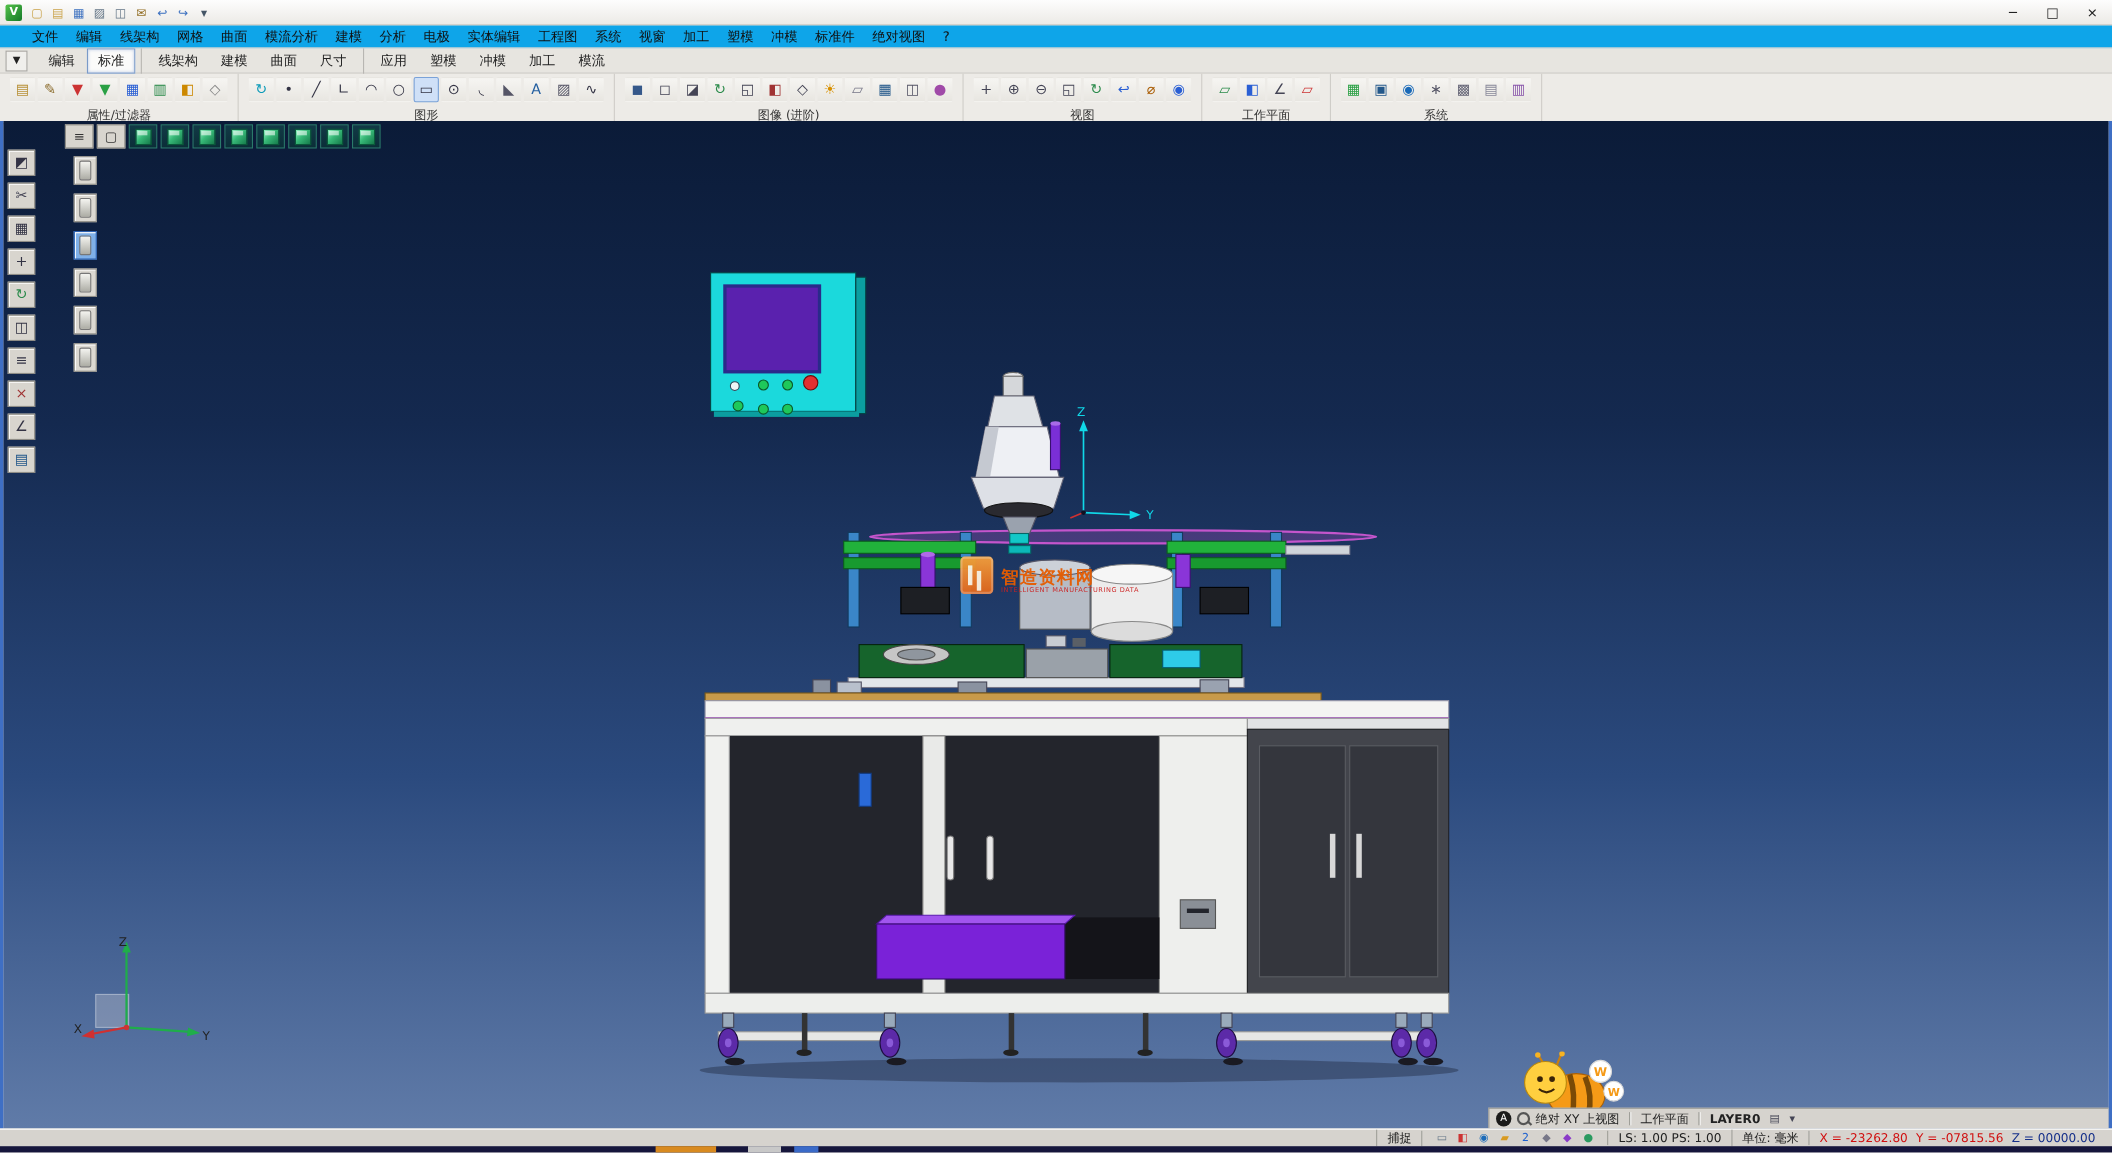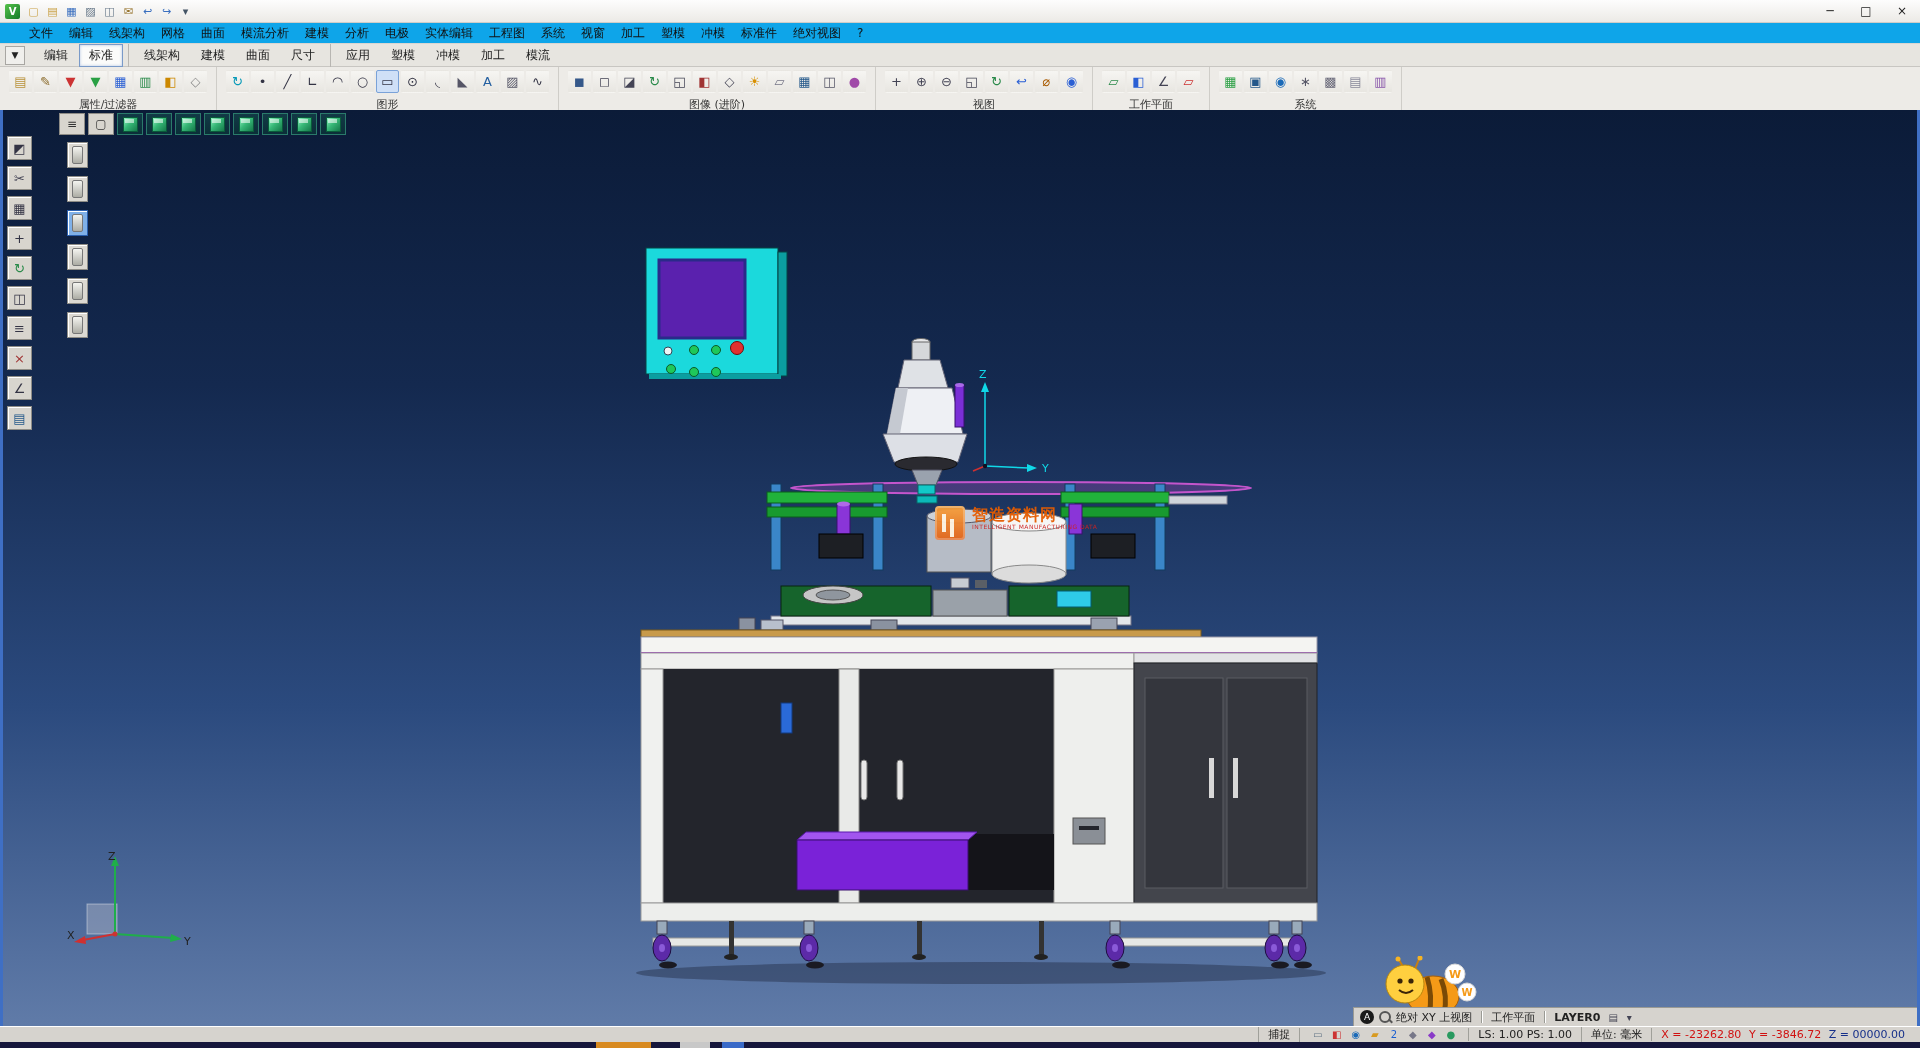--- a/index.html
+++ b/index.html
@@ -53,21 +53,21 @@
   .side-btn{width:25px;height:24px;background:#d8d5ce;border:1px solid #8e8c86;box-shadow:inset 1px 1px 0 #fff;
             display:flex;align-items:center;justify-content:center;font-size:13px;box-sizing:border-box;}
   .left-col2{position:absolute;left:64px;top:32px;display:flex;flex-direction:column;gap:8px;}
   .bat{width:21px;height:26px;background:#dcd9d2;border:1px solid #8e8c86;box-shadow:inset 1px 1px 0 #fff;
        display:flex;align-items:center;justify-content:center;box-sizing:border-box;}
   .bat .pill{width:9px;height:16px;background:linear-gradient(180deg,#f4f4f0,#acaca4);border:1px solid #777;border-radius:2px;}
   .bat.selected{background:#7fb0e8;border-color:#2a5fae;}
 
   .machine{position:absolute;left:618px;top:128px;}
 
-  .wm{position:absolute;left:932px;top:396px;display:flex;align-items:flex-start;gap:7px;opacity:.95;}
+  .wm{position:absolute;left:870px;top:396px;display:flex;align-items:flex-end;gap:7px;opacity:.95;}
   .wm-logo{width:30px;height:34px;background:linear-gradient(180deg,#f6a13c,#e2641a);border-radius:4px;position:relative;box-shadow:inset 0 0 0 2px rgba(255,255,255,.25);}
   .wm-logo:before{content:"";position:absolute;left:7px;top:8px;width:4px;height:18px;background:#fff3e0;box-shadow:8px 5px 0 0 #fff3e0;}
   .wm-title{font-size:16px;font-weight:bold;color:#e65c00;letter-spacing:1px;line-height:17px;}
   .wm-sub{font-size:6px;color:#cc2222;letter-spacing:.5px;}
 
   .triad-bl{position:absolute;left:62px;top:736px;}
   .bee{position:absolute;left:1372px;top:846px;}
 
   .minibar{position:absolute;right:0;bottom:0;left:1350px;height:19px;background:#d6d3ce;border-top:1px solid #9a9a94;border-left:1px solid #9a9a94;
            display:flex;align-items:center;font-size:11px;color:#222;padding:0 6px;gap:5px;box-sizing:border-box;}
@@ -728,21 +728,21 @@
           <span style="color: rgb(138, 58, 200);">◆</span>
         </span>
         <span class="sb-icon">
           <span style="color: rgb(42, 154, 96);">●</span>
         </span>
       </span>
     <span class="sb-cell">LS: 1.00 PS: 1.00</span>
     <span class="sb-cell">单位: 毫米</span>
     <span class="sb-cell">
       <span class="coord-xy">X = -23262.80</span>&nbsp;
-      <span class="coord-xy">Y = -3846.72</span>&nbsp;
+      <span class="coord-xy">Y = -07815.56</span>&nbsp;
       <span class="coord-z">Z = 00000.00</span>
     </span>
   </div>
 
   <div class="taskbar">
     <span class="tk-block tk-1"></span>
     <span class="tk-block tk-2"></span>
     <span class="tk-block tk-3"></span>
   </div>
 

